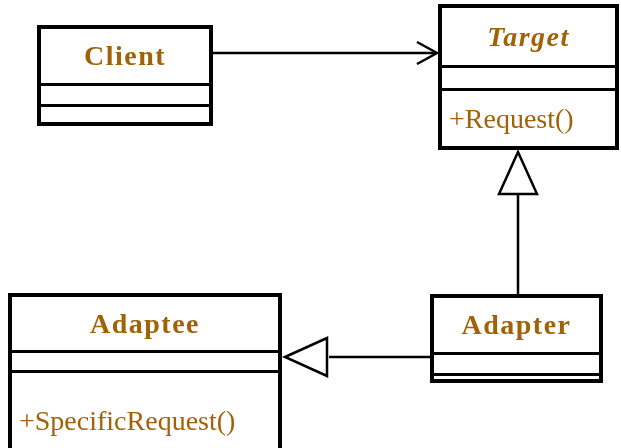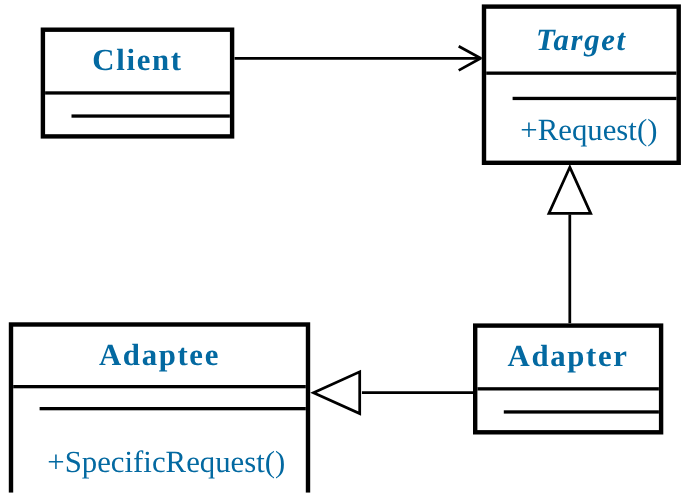--- a/index.html
+++ b/index.html
@@ -7,21 +7,21 @@
     padding: 0;
     background: #ffffff;
   }
   .canvas {
     position: relative;
     width: 621px;
     height: 448px;
     background: #ffffff;
     overflow: hidden;
     font-family: "Liberation Serif", "DejaVu Serif", serif;
-    color: #0369a1;
+    color: #a16207;
   }
   .connectors {
     position: absolute;
     left: 0;
     top: 0;
     width: 621px;
     height: 448px;
     pointer-events: none;
   }
   .uml-class {
@@ -53,21 +53,20 @@
   .abstract .class-name {
     font-style: italic;
     font-family: Liberation Serif, serif;
   }
   .ops-compartment {
     display: flex;
     align-items: center;
     justify-content: flex-start;
     padding-left: 7px;
     flex: 1 1 auto;
-    margin-left: 24px;
   }
   .op-label {
     font-size: 28px;
     white-space: nowrap;
   }
   .attrs-compartment {
     flex: 0 0 auto;
   }
 </style>
 </head>
@@ -114,21 +113,21 @@
   <div class="uml-class" style="left:8px; top:293px; width:274px; height:180px;">
     <div class="compartment name-compartment" style="height:53px;">
       <span class="class-name">Adaptee</span>
     </div>
     <div class="compartment attrs-compartment divided" style="height:20px;"></div>
     <div class="compartment ops-compartment divided">
       <span class="op-label">+SpecificRequest()</span>
     </div>
   </div>
 
-  <div class="uml-class" style="left:430px; top:294px; width:173px; height:101px;">
+  <div class="uml-class" style="left:430px; top:294px; width:173px; height:89px;">
     <div class="compartment name-compartment" style="height:54px;">
       <span class="class-name">Adapter</span>
     </div>
     <div class="compartment attrs-compartment divided" style="height:21px;"></div>
     <div class="compartment ops-compartment divided"></div>
   </div>
 
 </div>
 
 </body></html>

